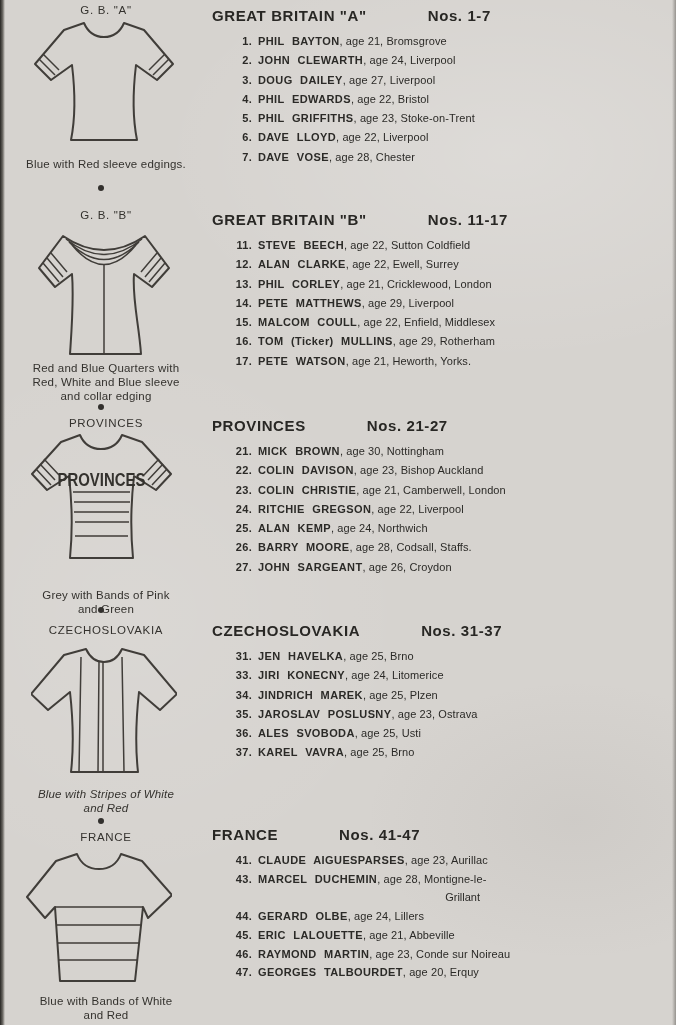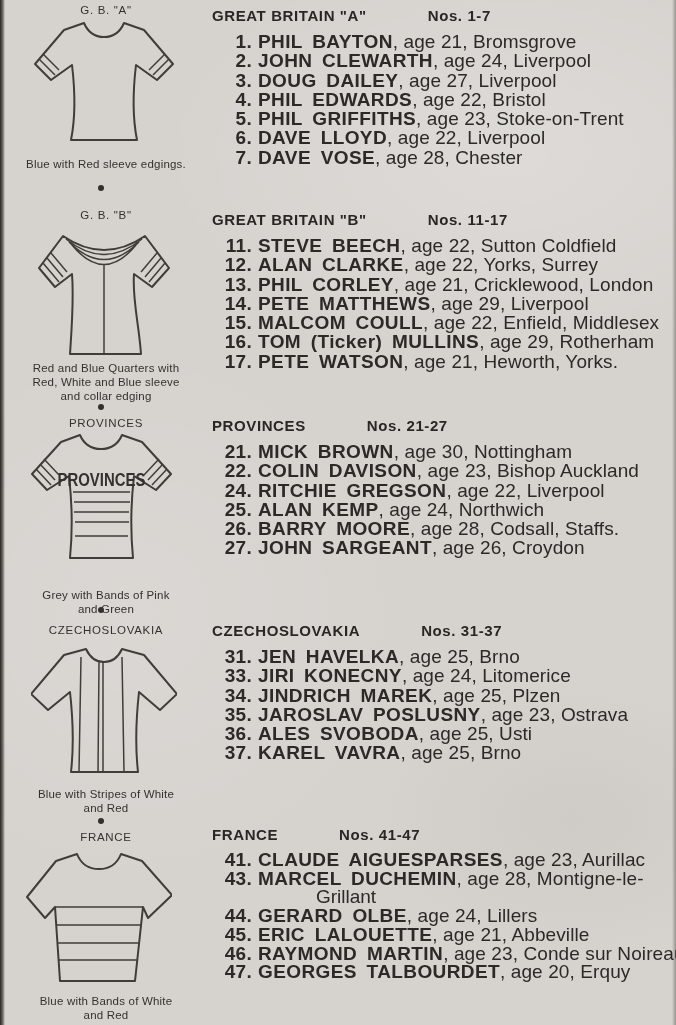--- a/index.html
+++ b/index.html
@@ -20,21 +20,21 @@
 
   
   .fig-label, .fig-caption {
     position:absolute; left:8px; width:196px; text-align:center;
     color:#34322e; font-size:11.5px; letter-spacing:.7px; line-height:14px;
   }
   .fig-caption { letter-spacing:.2px; }
   #labelA { top:3px; }   #labelB { top:208px; } #labelP { top:416px; }
   #labelC { top:623px; } #labelF { top:830px; }
   #capA { top:157px; }  #capB { top:361px; }  #capP { top:576px;margin-top:12px; }
-  #capC { top:787px; }  #capF { top:994px; }
+  #capC { top:787px;font-style:italic; }  #capF { top:994px; }
 
   svg.jersey { position:absolute; }
   svg.jersey path, svg.jersey line { stroke:#403d39; fill:none; }
   .outline { stroke-width:2; stroke-linejoin:round; }
   .detail  { stroke-width:1.5; }
   #jerseyA { left:33px; top:20px; }
   #jerseyB { left:33px; top:224px; }
   #jerseyP { left:30px; top:432px; }
   #jerseyC { left:31px; top:647px; }
   #jerseyF { left:23px; top:851px; }
@@ -42,27 +42,27 @@
 
   .dot { position:absolute; left:98px; width:6px; height:6px; border-radius:50%; background:#32302d; }
   #dot1 { top:185px; } #dot2 { top:404px; } #dot3 { top:607px; } #dot4 { top:818px; }
 
   
   .team-section { position:absolute; left:212px; width:462px; }
   #sec0 { top:7px; }  #sec1 { top:211px; } #sec2 { top:417px; }
   #sec3 { top:622px; } #sec4 { top:826px; }
   .section-title { margin:0; font-size:15px; font-weight:bold; letter-spacing:.6px; white-space:nowrap; color:#282724; }
   .section-title .nos { margin-left:17px;padding-left:44px; }
-  ol.rider-list { list-style:none; margin:8px 0 0 0; padding:0; font-size:19px; }
+  ol.rider-list { list-style:none; margin:8px 0 0 0; padding:0; font-size:11px; }
   ol.rider-list li { line-height:19.3px; white-space:nowrap; color:#2b2a27; }
   #sec4 ol.rider-list li { line-height:18.7px; }
   .num  { display:inline-block; width:40px; text-align:right; font-weight:bold; margin-right:6px; letter-spacing:.3px; }
   .name { font-weight:bold; letter-spacing:.4px; word-spacing:4px; }
   .details { letter-spacing:.1px; }
-  .wrap-line { display:block; width:268px; text-align:center; font-weight:normal; }
+  .wrap-line { display:block; width:268px; text-align:right; font-weight:normal; }
 </style>
 </head>
 <body>
 
 <div class="page">
   <div class="edge-left"></div>
   <div class="edge-right"></div>
 
   <div class="fig-label" id="labelA">G. B. "A"</div>
   <svg class="jersey" id="jerseyA" width="142" height="128" viewBox="0 0 142 128">
@@ -131,33 +131,34 @@
         <li><span class="num">4.</span><span class="name">PHIL EDWARDS</span><span class="details">, age 22, Bristol</span></li>
         <li><span class="num">5.</span><span class="name">PHIL GRIFFITHS</span><span class="details">, age 23, Stoke-on-Trent</span></li>
         <li><span class="num">6.</span><span class="name">DAVE LLOYD</span><span class="details">, age 22, Liverpool</span></li>
         <li><span class="num">7.</span><span class="name">DAVE VOSE</span><span class="details">, age 28, Chester</span></li>
       </ol>
   </div>
   <div class="team-section" id="sec1">
     <h2 class="section-title"><span>GREAT BRITAIN "B"</span><span class="nos">Nos. 11-17</span></h2>
     <ol class="rider-list">
         <li><span class="num">11.</span><span class="name">STEVE BEECH</span><span class="details">, age 22, Sutton Coldfield</span></li>
-        <li><span class="num">12.</span><span class="name">ALAN CLARKE</span><span class="details">, age 22, Yorks, Surrey</span></li>
+        <li><span class="num">12.</span><span class="name">ALAN CLARKE</span><span class="details">, age 22, Ewell, Surrey</span></li>
         <li><span class="num">13.</span><span class="name">PHIL CORLEY</span><span class="details">, age 21, Cricklewood, London</span></li>
         <li><span class="num">14.</span><span class="name">PETE MATTHEWS</span><span class="details">, age 29, Liverpool</span></li>
         <li><span class="num">15.</span><span class="name">MALCOM COULL</span><span class="details">, age 22, Enfield, Middlesex</span></li>
         <li><span class="num">16.</span><span class="name">TOM (Ticker) MULLINS</span><span class="details">, age 29, Rotherham</span></li>
         <li><span class="num">17.</span><span class="name">PETE WATSON</span><span class="details">, age 21, Heworth, Yorks.</span></li>
       </ol>
   </div>
   <div class="team-section" id="sec2">
     <h2 class="section-title"><span>PROVINCES</span><span class="nos">Nos. 21-27</span></h2>
     <ol class="rider-list">
         <li><span class="num">21.</span><span class="name">MICK BROWN</span><span class="details">, age 30, Nottingham</span></li>
         <li><span class="num">22.</span><span class="name">COLIN DAVISON</span><span class="details">, age 23, Bishop Auckland</span></li>
+        <li><span class="num">23.</span><span class="name">COLIN CHRISTIE</span><span class="details">, age 21, Camberwell, London</span></li>
         <li><span class="num">24.</span><span class="name">RITCHIE GREGSON</span><span class="details">, age 22, Liverpool</span></li>
         <li><span class="num">25.</span><span class="name">ALAN KEMP</span><span class="details">, age 24, Northwich</span></li>
         <li><span class="num">26.</span><span class="name">BARRY MOORE</span><span class="details">, age 28, Codsall, Staffs.</span></li>
         <li><span class="num">27.</span><span class="name">JOHN SARGEANT</span><span class="details">, age 26, Croydon</span></li>
       </ol>
   </div>
   <div class="team-section" id="sec3">
     <h2 class="section-title"><span>CZECHOSLOVAKIA</span><span class="nos">Nos. 31-37</span></h2>
     <ol class="rider-list">
         <li><span class="num">31.</span><span class="name">JEN HAVELKA</span><span class="details">, age 25, Brno</span></li>

